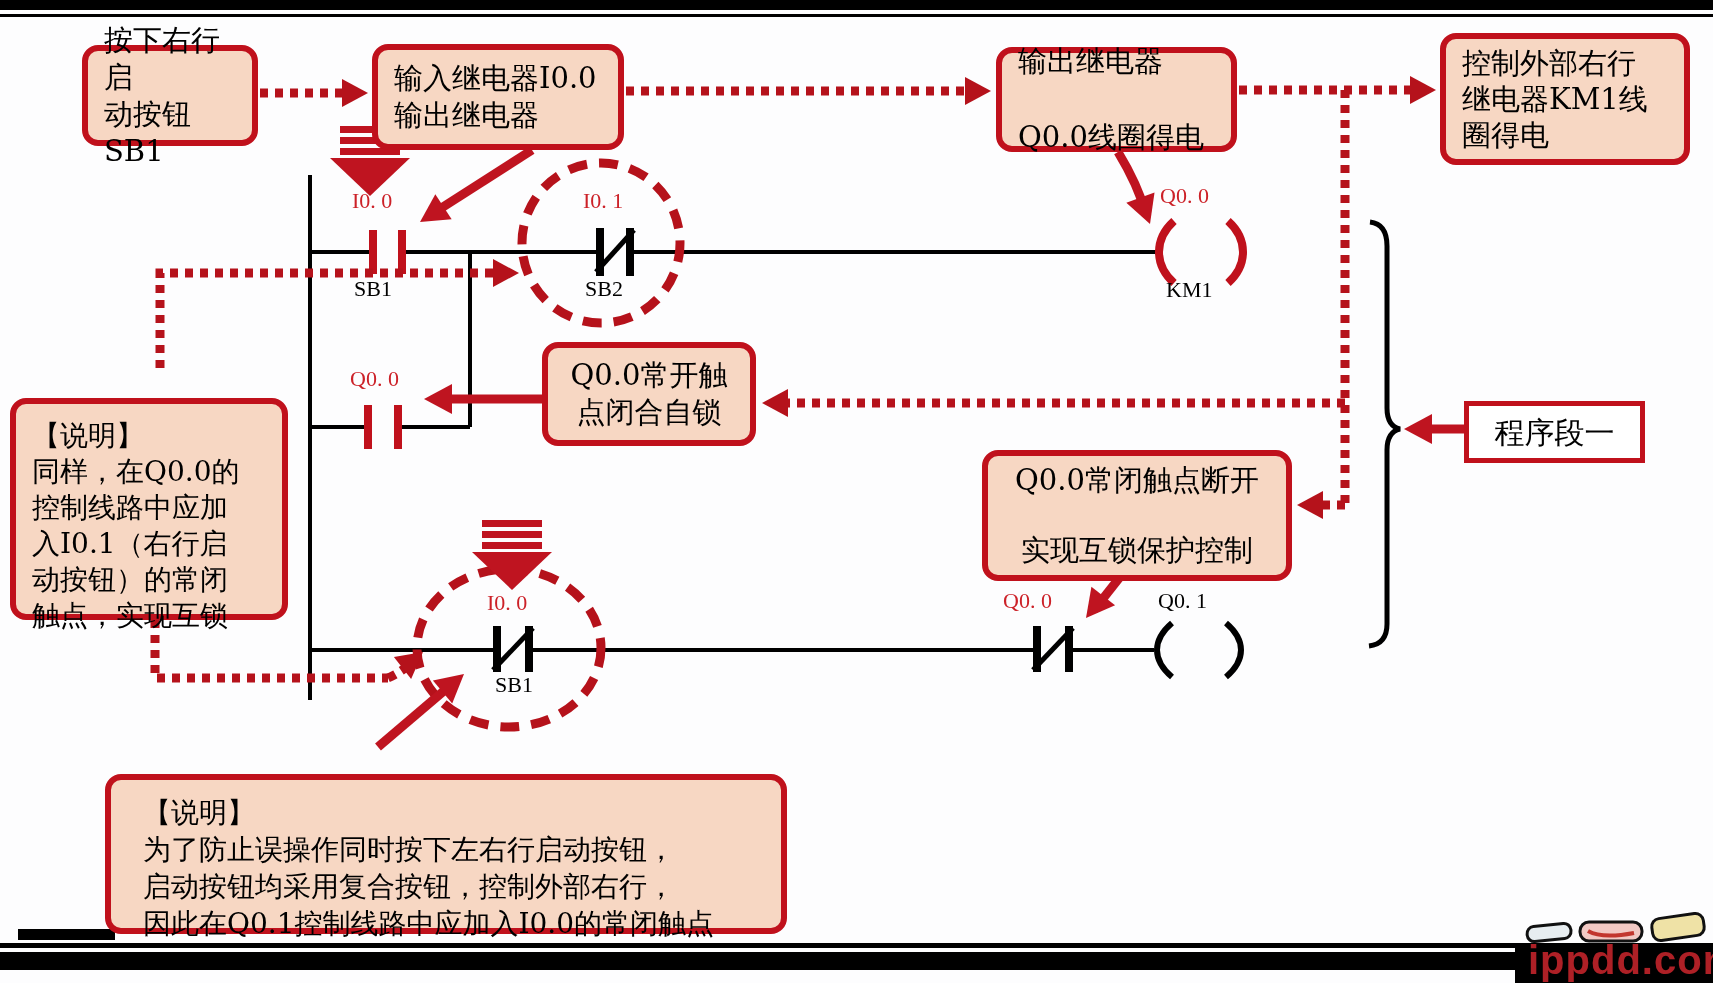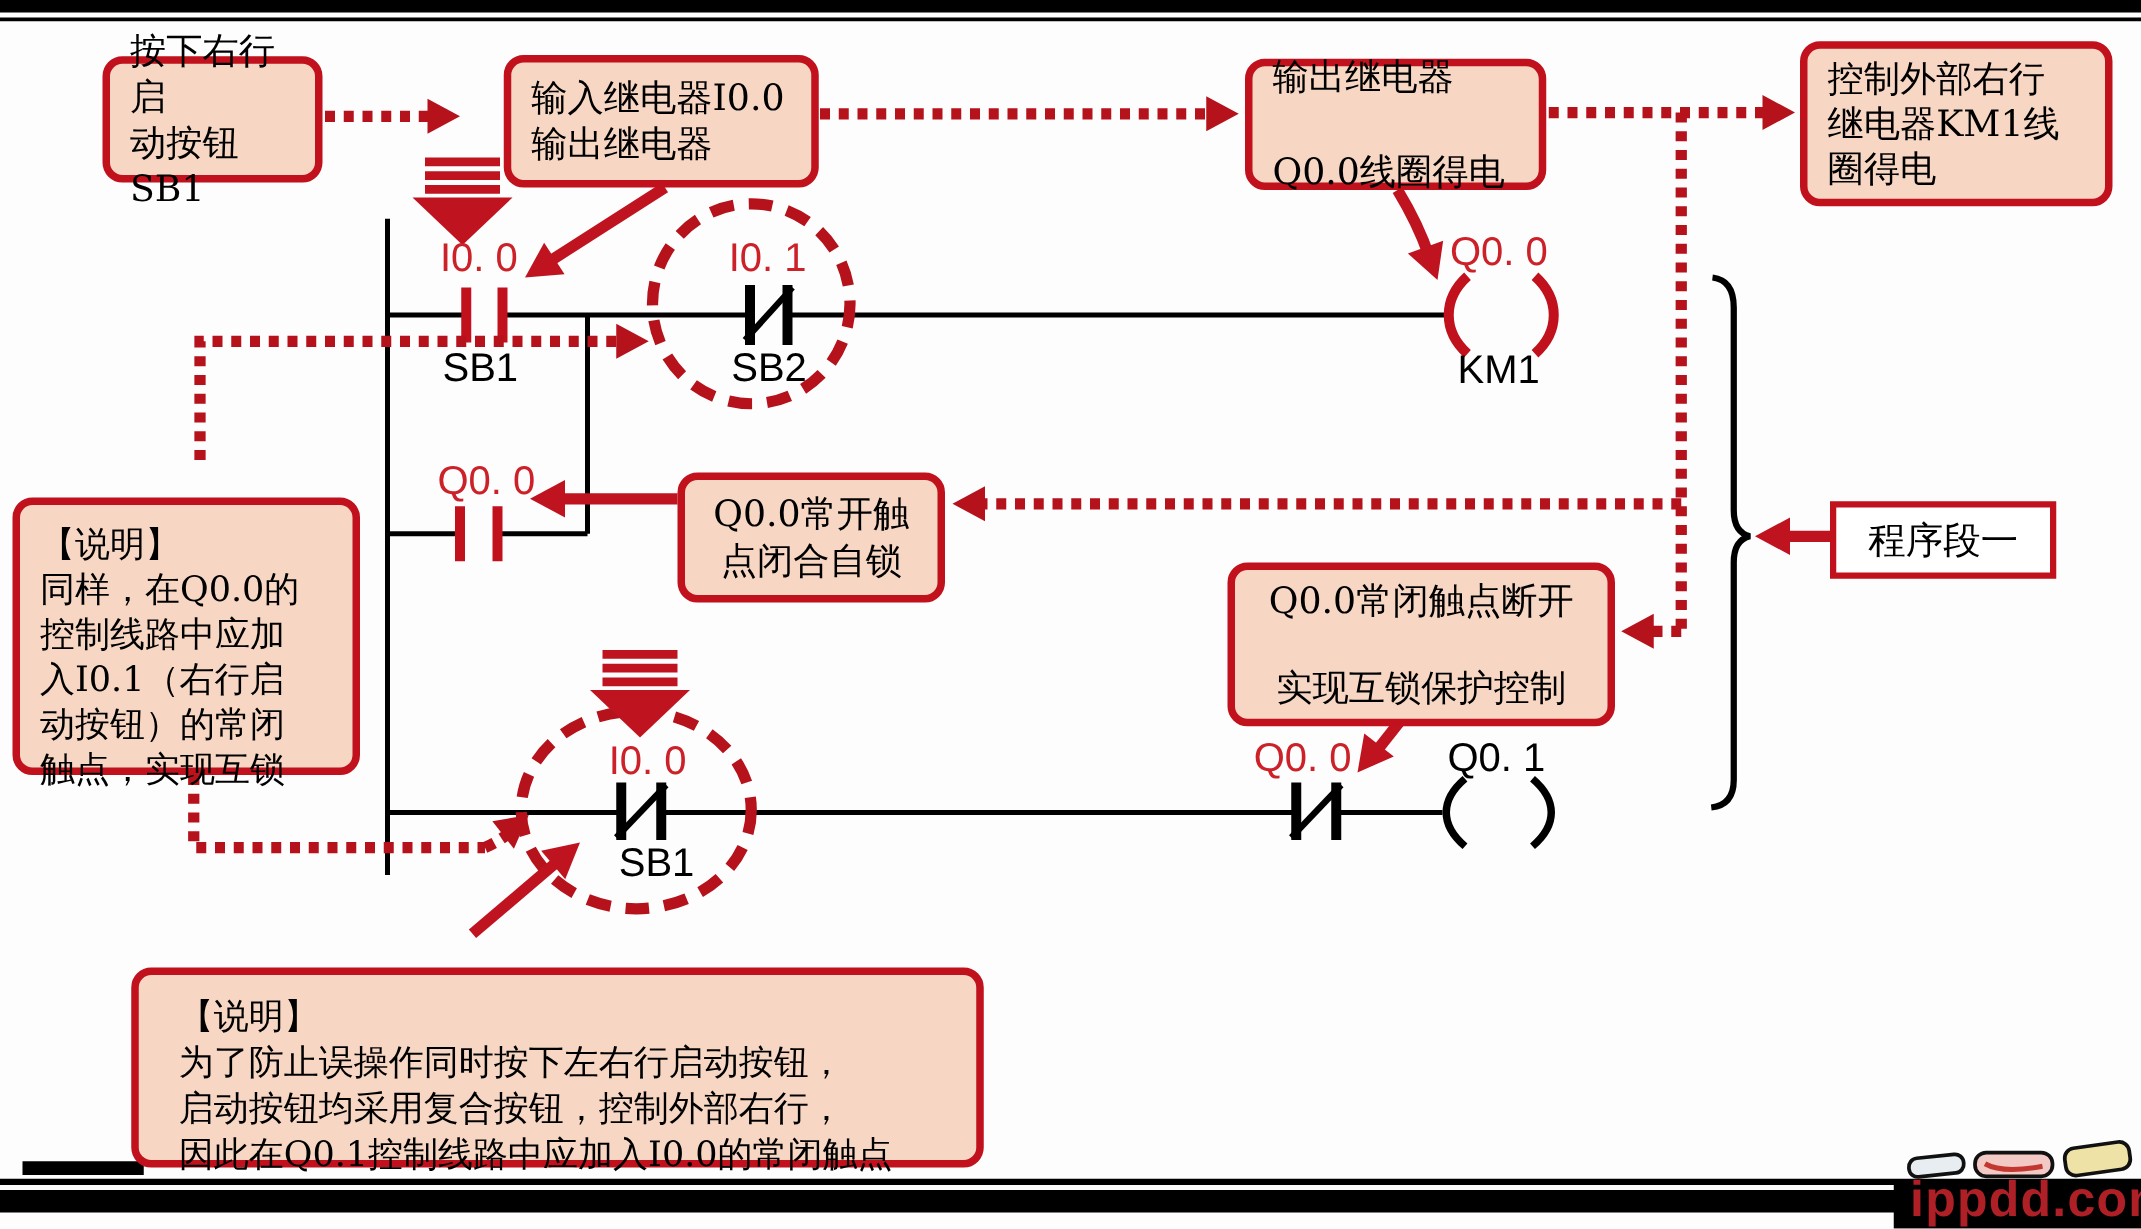--- a/index.html
+++ b/index.html
@@ -1,20 +1,20 @@
 <!DOCTYPE html>
 <html><head>
 <meta charset="utf-8">
 <style>
   html,body{margin:0;padding:0;background:#ffffff;}
   #canvas{position:relative;width:1713px;height:983px;background:#fdfdfe;overflow:hidden;
           font-family:"DejaVu Serif","Liberation Serif",serif;}
   svg.overlay{position:absolute;left:0;top:0;z-index:1;}
-  .lbl{position:absolute;z-index:2;font-size:32px;white-space:nowrap;
-       font-family:Liberation Sans, sans-serif;}
+  .lbl{position:absolute;z-index:2;font-size:22px;white-space:nowrap;
+       font-family:Liberation Serif, serif;}
   .red{color:#cc2128;}
   .blk{color:#000000;}
   .callout{position:absolute;z-index:3;background:#f7d7c3;border:6px solid #c0111c;
            border-radius:16px;color:#000;box-sizing:border-box;
            display:flex;flex-direction:column;justify-content:center;
            font-size:29px;line-height:37px;padding:6px 16px;}
   .callout.center{align-items:center;text-align:center;}
   .note{justify-content:flex-start;padding-top:14px;margin-top:28px;}
   .plain{background:#ffffff;border:5px solid #c0111c;border-radius:0;
          align-items:center;text-align:center;font-size:30px;}
@@ -159,37 +159,37 @@
   <div class="lbl red" style="left:487px;top:590px;">I0. 0</div>
   <div class="lbl blk" style="left:495px;top:672px;">SB1</div>
   <div class="lbl red" style="left:1003px;top:588px;">Q0. 0</div>
   <div class="lbl blk" style="left:1158px;top:588px;">Q0. 1</div>
 
   <div class="callout" style="left:82px;top:45px;width:176px;height:101px;">
     <div>按下右行启</div>
     <div>动按钮SB1</div>
   </div>
 
-  <div class="callout" style="left:372px;top:44px;width:252px;height:106px;margin-left:31px;">
+  <div class="callout" style="left:372px;top:44px;width:252px;height:106px;">
     <div>输入继电器I0.0</div>
     <div>输出继电器</div>
   </div>
 
   <div class="callout" style="left:996px;top:47px;width:241px;height:105px;gap:39px;">
     <div>输出继电器</div>
     <div>Q0.0线圈得电</div>
   </div>
 
   <div class="callout" style="left:1440px;top:33px;width:250px;height:132px;line-height:36px;">
     <div>控制外部右行</div>
     <div>继电器KM1线</div>
     <div>圈得电</div>
   </div>
 
-  <div class="callout center" style="left:542px;top:342px;width:214px;height:104px;margin-top:36px;">
+  <div class="callout center" style="left:542px;top:342px;width:214px;height:104px;">
     <div>Q0.0常开触</div>
     <div>点闭合自锁</div>
   </div>
 
   <div class="callout center" style="left:982px;top:450px;width:310px;height:131px;justify-content:space-between;">
     <div>Q0.0常闭触点断开</div>
     <div>实现互锁保护控制</div>
   </div>
 
   <div class="callout note" style="left:10px;top:370px;width:278px;height:222px;font-size:28px;line-height:36px;">

